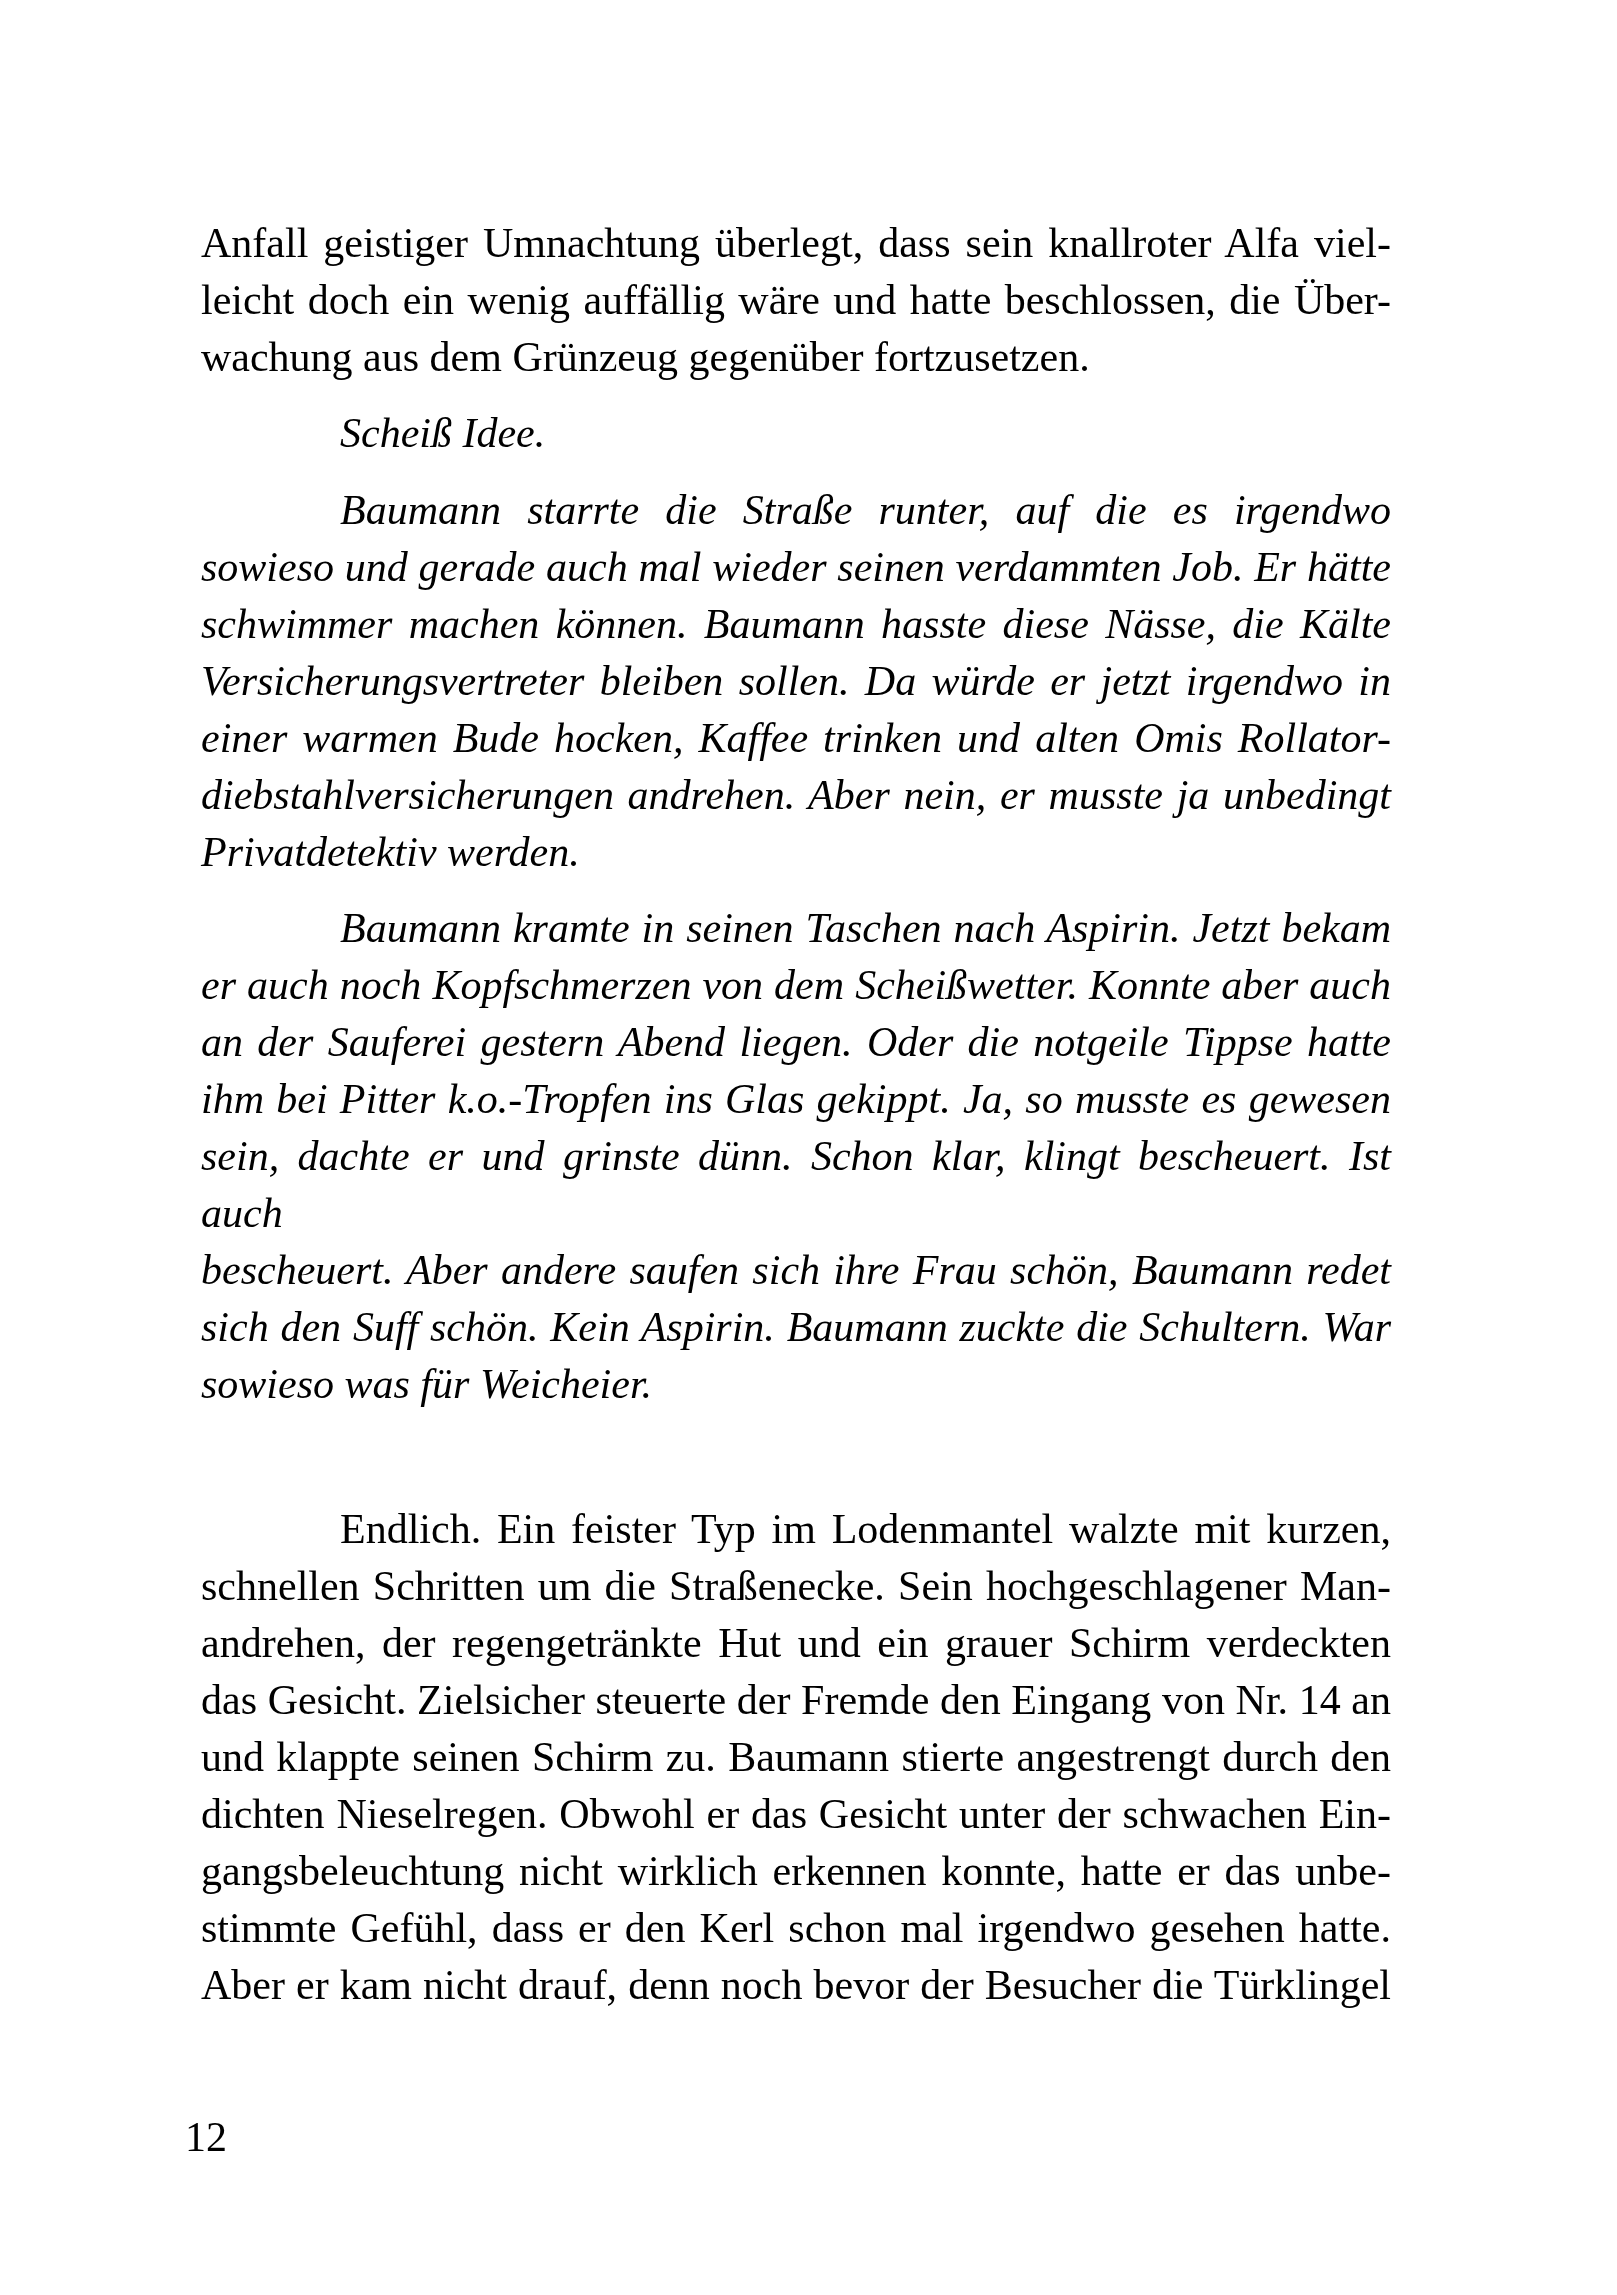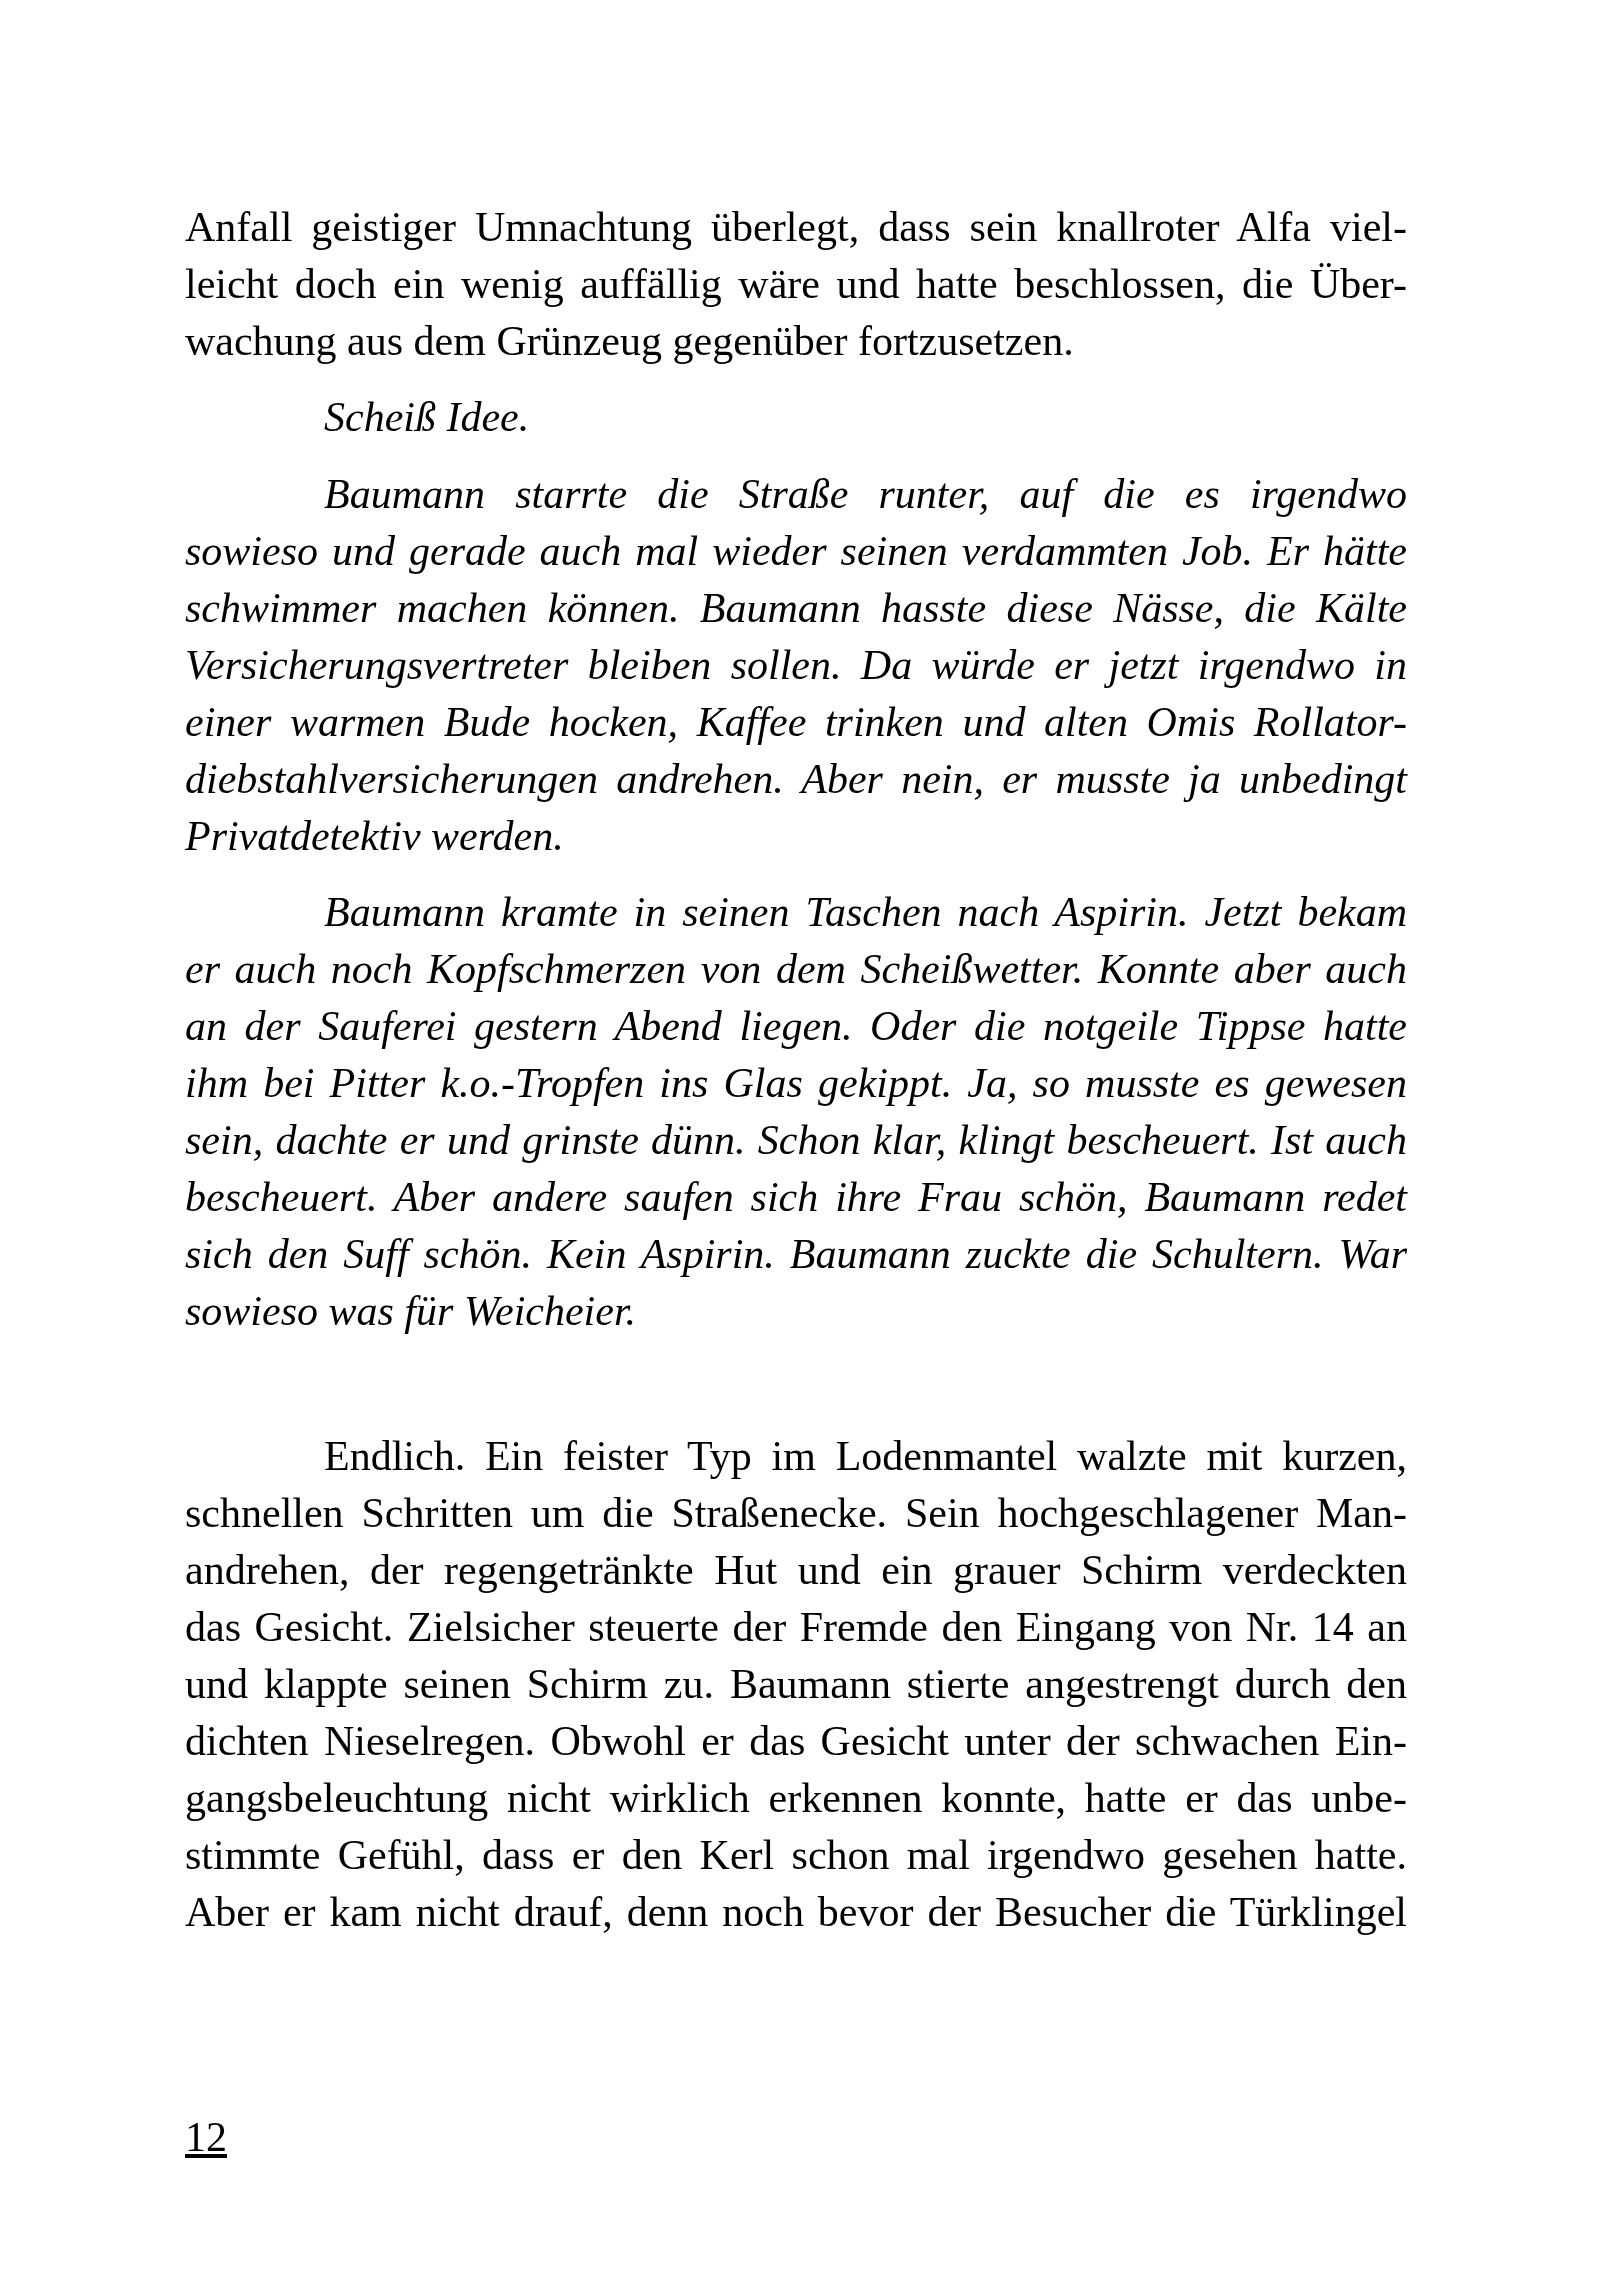--- a/index.html
+++ b/index.html
@@ -17,40 +17,39 @@
   }
   .text-block {
     position: absolute;
     left: 185px;
     top: 199px;
     width: 1222px;
     font-size: 42px;
     line-height: 57px;
     color: #000;
   }
-  .para { margin: 0; }
+  .para { margin: 16px; }
   
   .para.sep { margin-top: 19.4px; font-style: italic; }
   
   .para.gap { margin-top: 88px; }
   .line {
     text-align: justify;
     text-align-last: justify;
     white-space: normal;
   }
   .line.flush { text-align-last: left; }
   .line.indent { text-indent: 139px; }
   .page-number {
     position: absolute;
     left: 185px;
     top: 2109px;
     font-size: 42px;
     line-height: 57px;
     color: #000;
-    text-decoration: underline;
   }
 </style>
 </head>
 <body>
 
 <div class="text-block">
     <div class="para">
       <div class="line">Anfall geistiger Umnachtung überlegt, dass sein knallroter Alfa viel-</div>
       <div class="line">leicht doch ein wenig auffällig wäre und hatte beschlossen, die Über-</div>
       <div class="line flush">wachung aus dem Grünzeug gegenüber fortzusetzen.</div>

